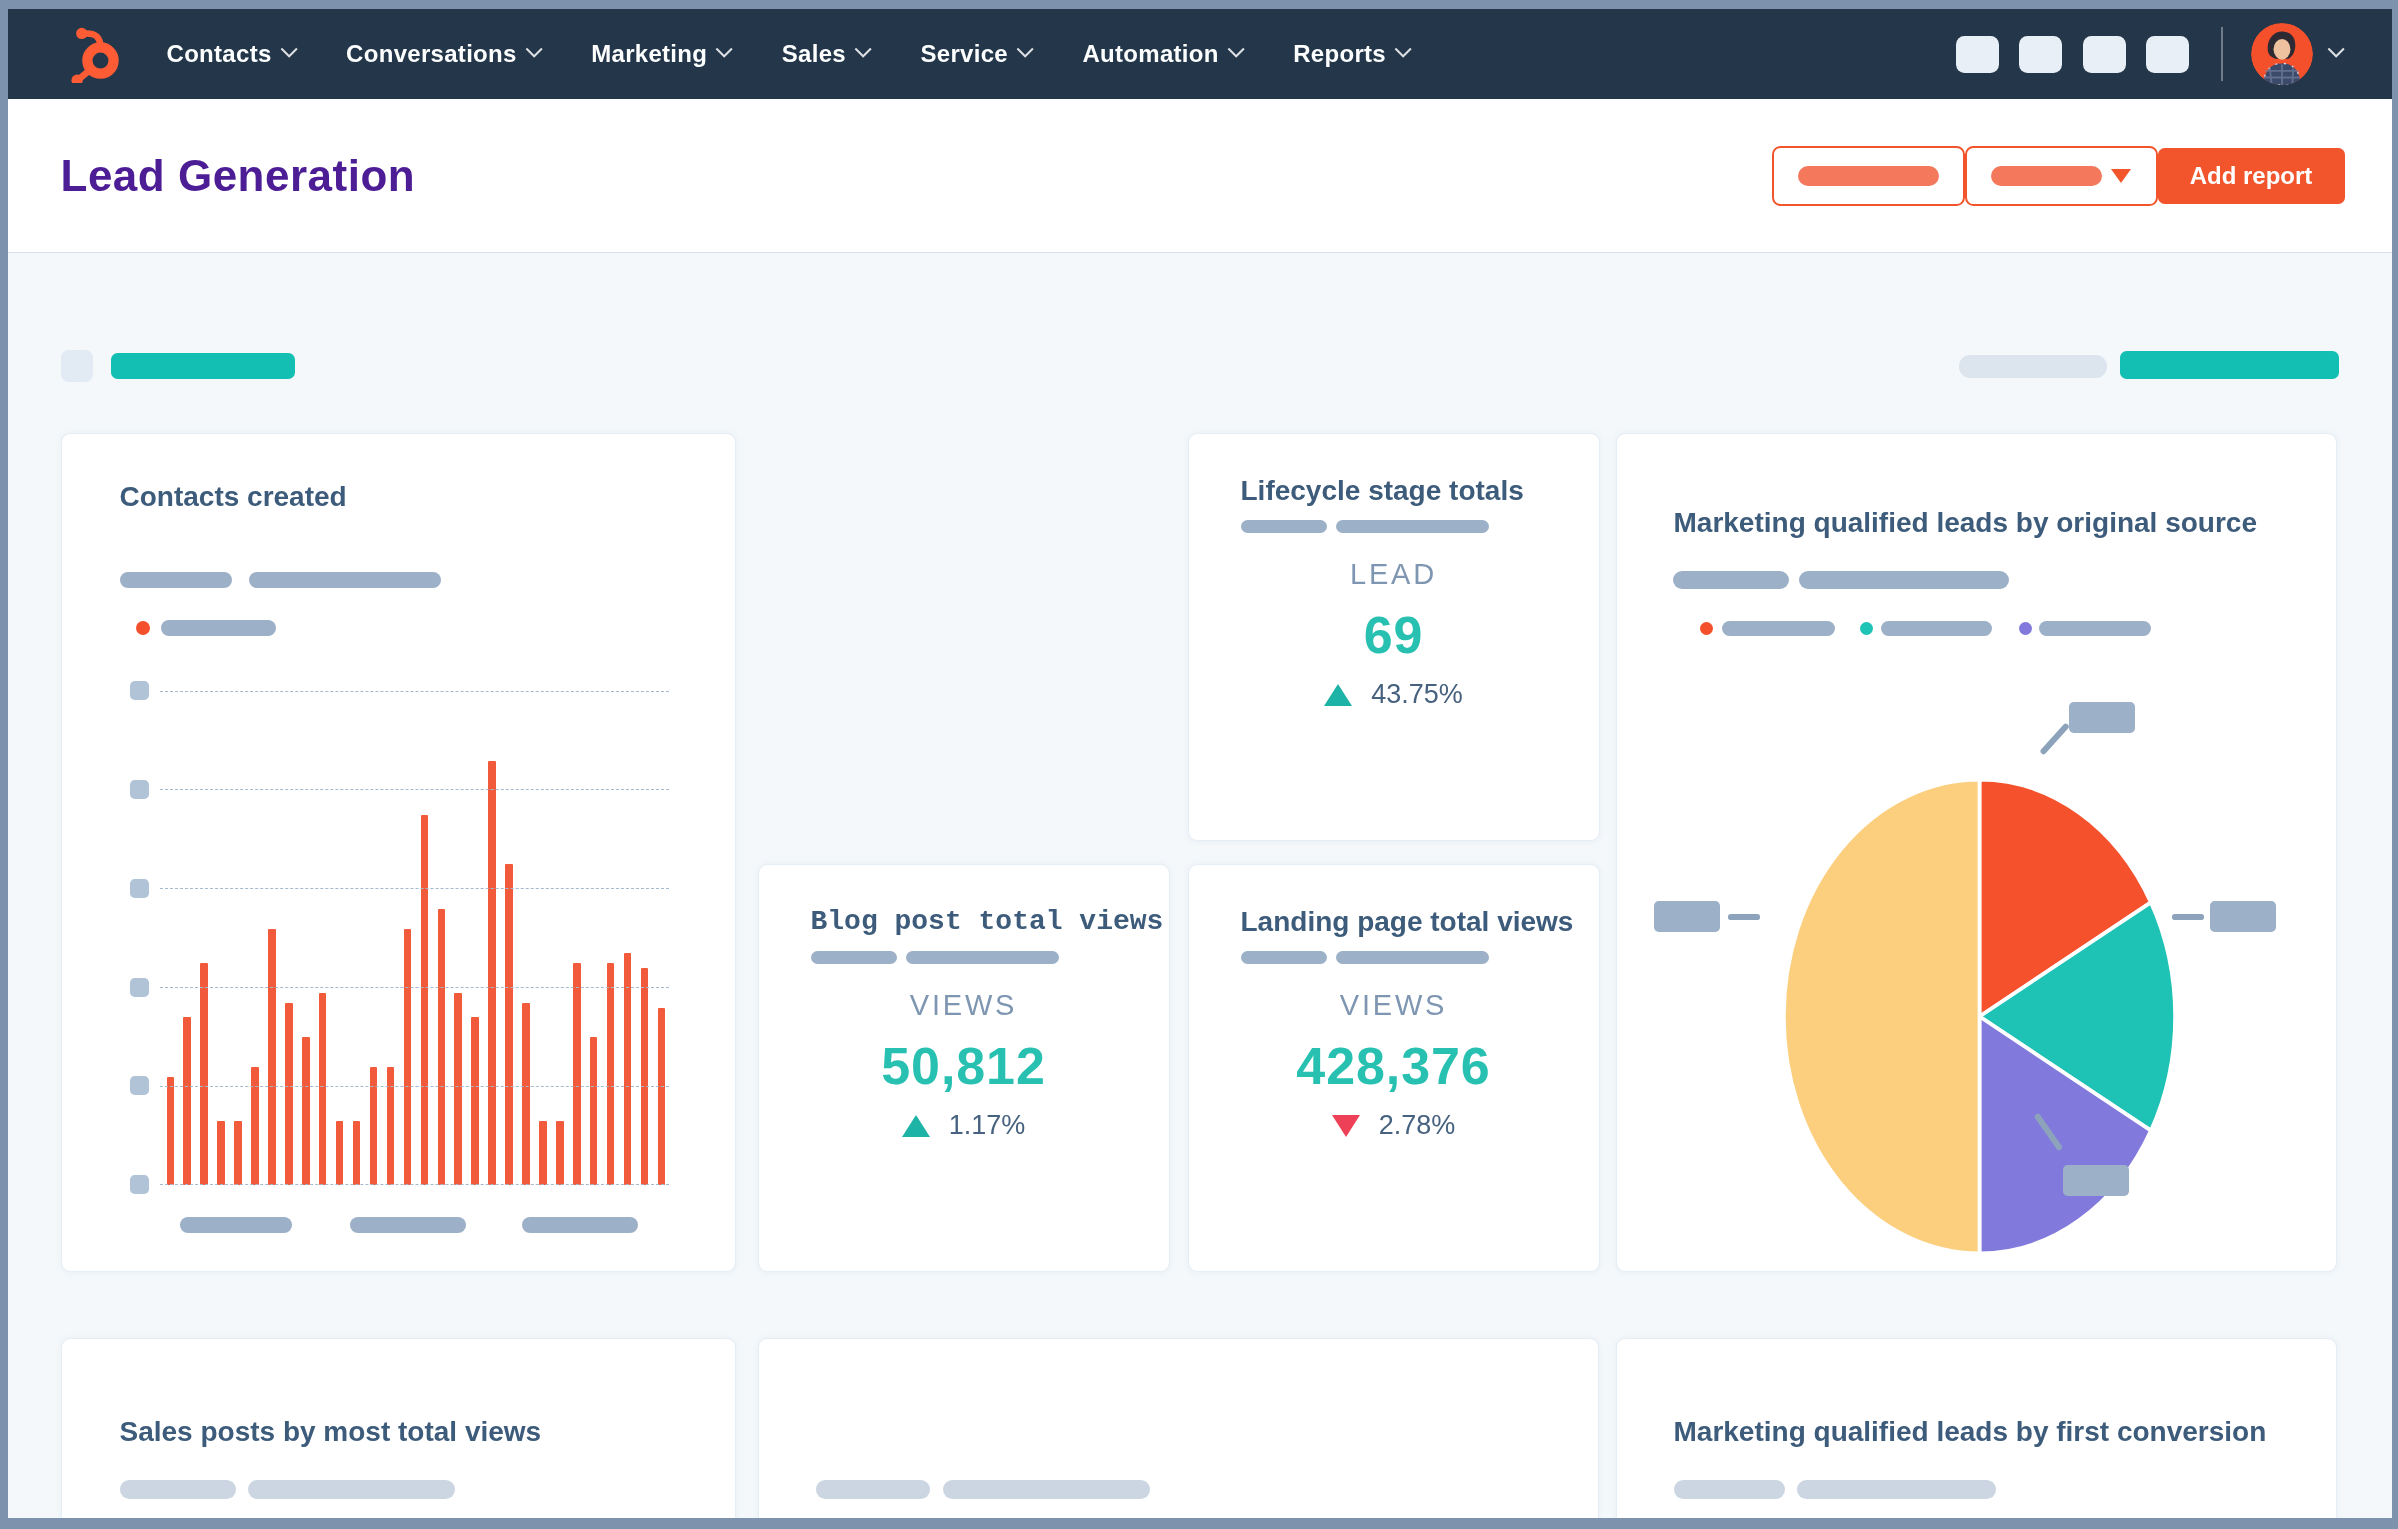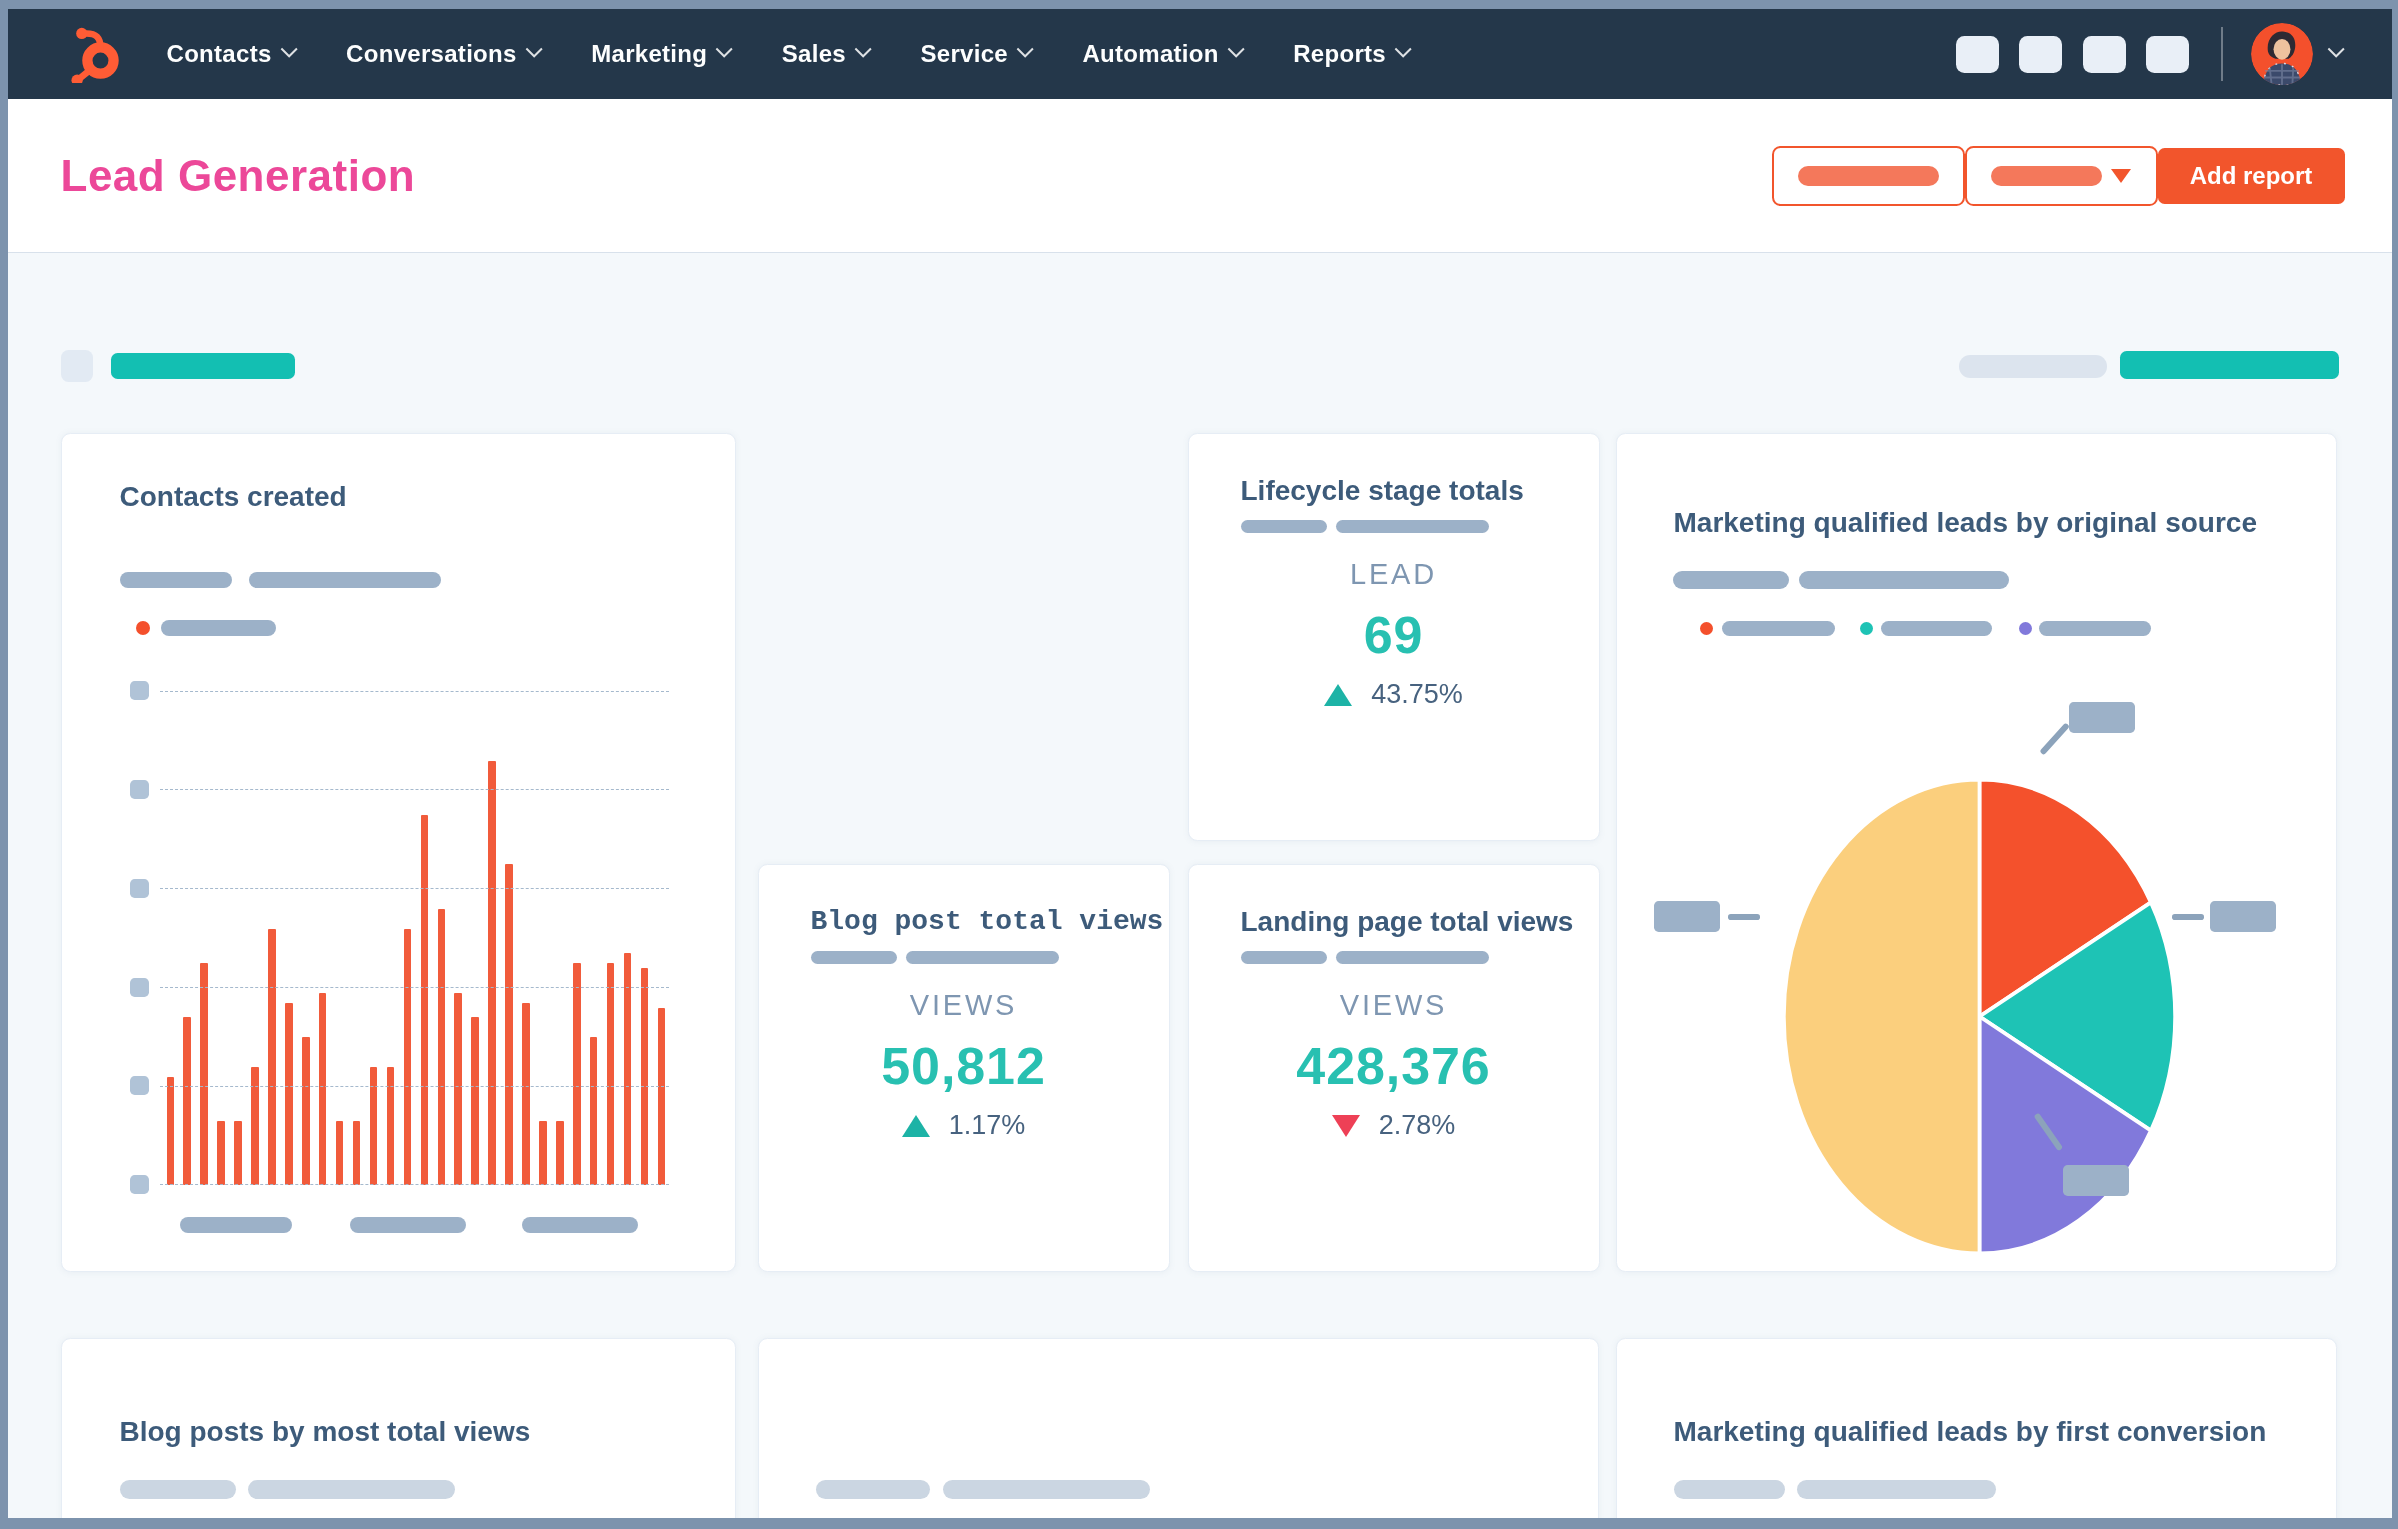--- a/index.html
+++ b/index.html
@@ -18,21 +18,21 @@
   .menu-item .lbl{color:#fdfefe;font-size:24px;font-weight:700;letter-spacing:0.3px;white-space:nowrap;}
   .chev{width:10.3px;height:10.3px;border-right:2.8px solid rgba(255,255,255,.85);border-bottom:2.8px solid rgba(255,255,255,.85);transform:rotate(45deg) translate(-1.9px,-1.9px);margin-top:-3.7px;}
   .nav-right{margin-left:auto;display:flex;align-items:center;}
   .navsq{width:43px;height:37px;border-radius:8.4px;background:#e9eff7;margin-left:20.6px;}
   .nav-divider{width:1.9px;height:54px;background:rgba(255,255,255,.35);margin:0 28px 0 32px;}
   .avatar{width:62px;height:62px;border-radius:50%;overflow:hidden;flex:0 0 auto;}
   .avatar-chev{margin-left:17px;}
 
   
   .page-header{position:absolute;left:0;top:90px;width:100%;height:154px;background:#ffffff;border-bottom:1.9px solid #d8e1eb;display:flex;align-items:center;padding:0 47px 0 53px;box-sizing:border-box;}
-  .page-title{font-size:44px;font-weight:700;color:#ec4899;letter-spacing:0.5px;}
+  .page-title{font-size:44px;font-weight:700;color:#4c1d95;letter-spacing:0.5px;}
   .header-actions{margin-left:auto;display:flex;align-items:center;}
   .btn-outline{width:193px;height:60px;border:2.8px solid #f2552c;border-radius:8.4px;background:#fff;display:flex;align-items:center;justify-content:center;gap:9.4px;cursor:pointer;box-sizing:border-box;}
   .btn-outline .ph{width:141px;height:20.6px;border-radius:10.3px;background:#f4785b;}
   .btn-outline .ph.narrow{width:111px;}
   .caret-down{width:0;height:0;border-left:10.3px solid transparent;border-right:10.3px solid transparent;border-top:14px solid #f2552c;}
   .btn-solid{width:187px;height:56px;border:none;border-radius:6.6px;background:#f2552c;color:#fff;font-size:24px;font-weight:700;font-family:"Liberation Sans",sans-serif;cursor:pointer;}
 
   
   .content{position:absolute;left:0;top:244px;width:100%;height:1266px;}
   .ph-square{position:absolute;left:53px;top:97px;width:32px;height:32px;border-radius:7.5px;background:#e2eaf3;}
@@ -264,21 +264,21 @@
       <div class="pill" style="left:147px;top:86px;width:153px;height:13px;"></div>
       <div class="center-label" style="top:124px;">VIEWS</div>
       <div class="center-value" style="top:171px;">428,376</div>
       <div class="delta-row" style="top:245px;">
         <div class="tri arrow-down"></div>
         <div class="delta-text">2.78%</div>
       </div>
     </div>
 
     <div class="card" style="left:53px;top:1085px;width:675px;height:281px;">
-      <div class="card-title" style="left:58px;top:77px;">Blog posts by most total views</div>
+      <div class="card-title" style="left:58px;top:77px;">Sales posts by most total views</div>
       <div class="pill light" style="left:58px;top:141px;width:116px;height:19px;"></div>
       <div class="pill light" style="left:186px;top:141px;width:207px;height:19px;"></div>
     </div>
 
     <div class="card" style="left:750px;top:1085px;width:841px;height:281px;">
       <div class="pill light" style="left:57px;top:141px;width:114px;height:19px;"></div>
       <div class="pill light" style="left:184px;top:141px;width:207px;height:19px;"></div>
     </div>
 
     <div class="card" style="left:1608px;top:1085px;width:721px;height:281px;">

